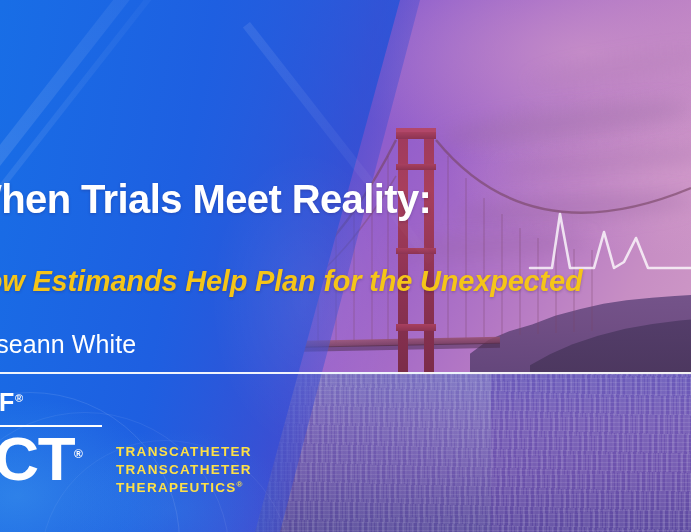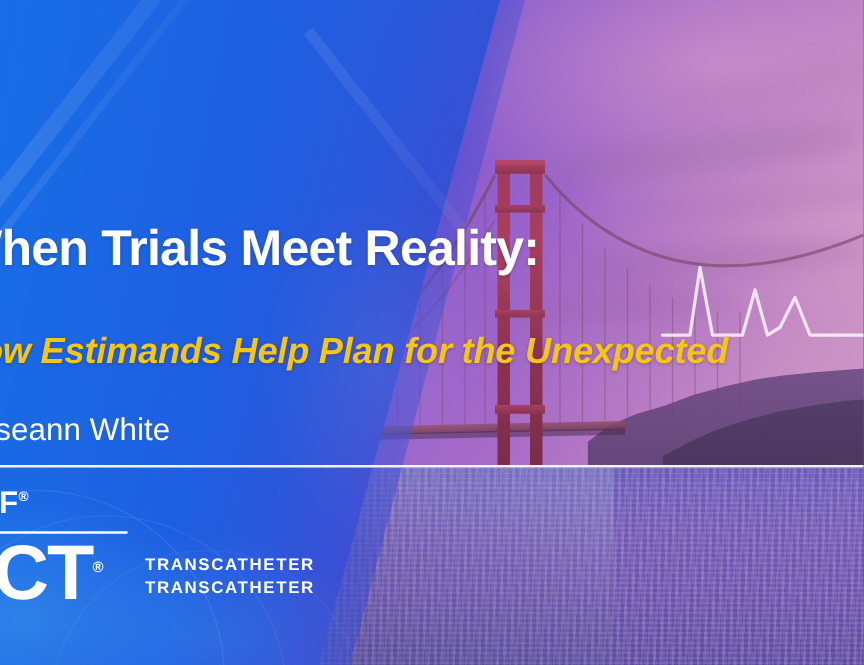--- a/index.html
+++ b/index.html
@@ -230,21 +230,21 @@
     background:#ffffff;
   }
   .tct {
     position:absolute; left:-4px; top:40px;
     font-size:62px; font-weight:700; color:#ffffff;
     letter-spacing:-1.5px; line-height:1; white-space:nowrap;
   }
   .tct sup { font-size:12px; vertical-align:super; letter-spacing:0; }
   .tct-words {
     position:absolute; left:154px; top:55px;
-    font-size:13.5px; font-weight:700; color:#ffffff;
+    font-size:13.5px; font-weight:700; color:#fde047;
     letter-spacing:1.3px; line-height:1.32; white-space:nowrap;
   }
   .tct-words sup { font-size:8px; vertical-align:super; }
 </style>
 </head>
 <body>
 
 <div id="slide">
 
   <div class="photo">
@@ -336,16 +336,17 @@
   <div class="subtitle">How Estimands Help Plan for the Unexpected</div>
   <div class="speaker">Roseann White</div>
 
   <div class="logo">
     <div class="crf"><span>CRF</span><sup>®</sup></div>
     <div class="logo-rule"></div>
     <div class="tct"><span>TCT</span><sup>®</sup></div>
     <div class="tct-words">
       <div>TRANSCATHETER</div>
       <div>TRANSCATHETER</div>
+      <div><span>THERAPEUTICS</span><sup>®</sup></div>
     </div>
   </div>
 
 </div>
 
 </body></html>

